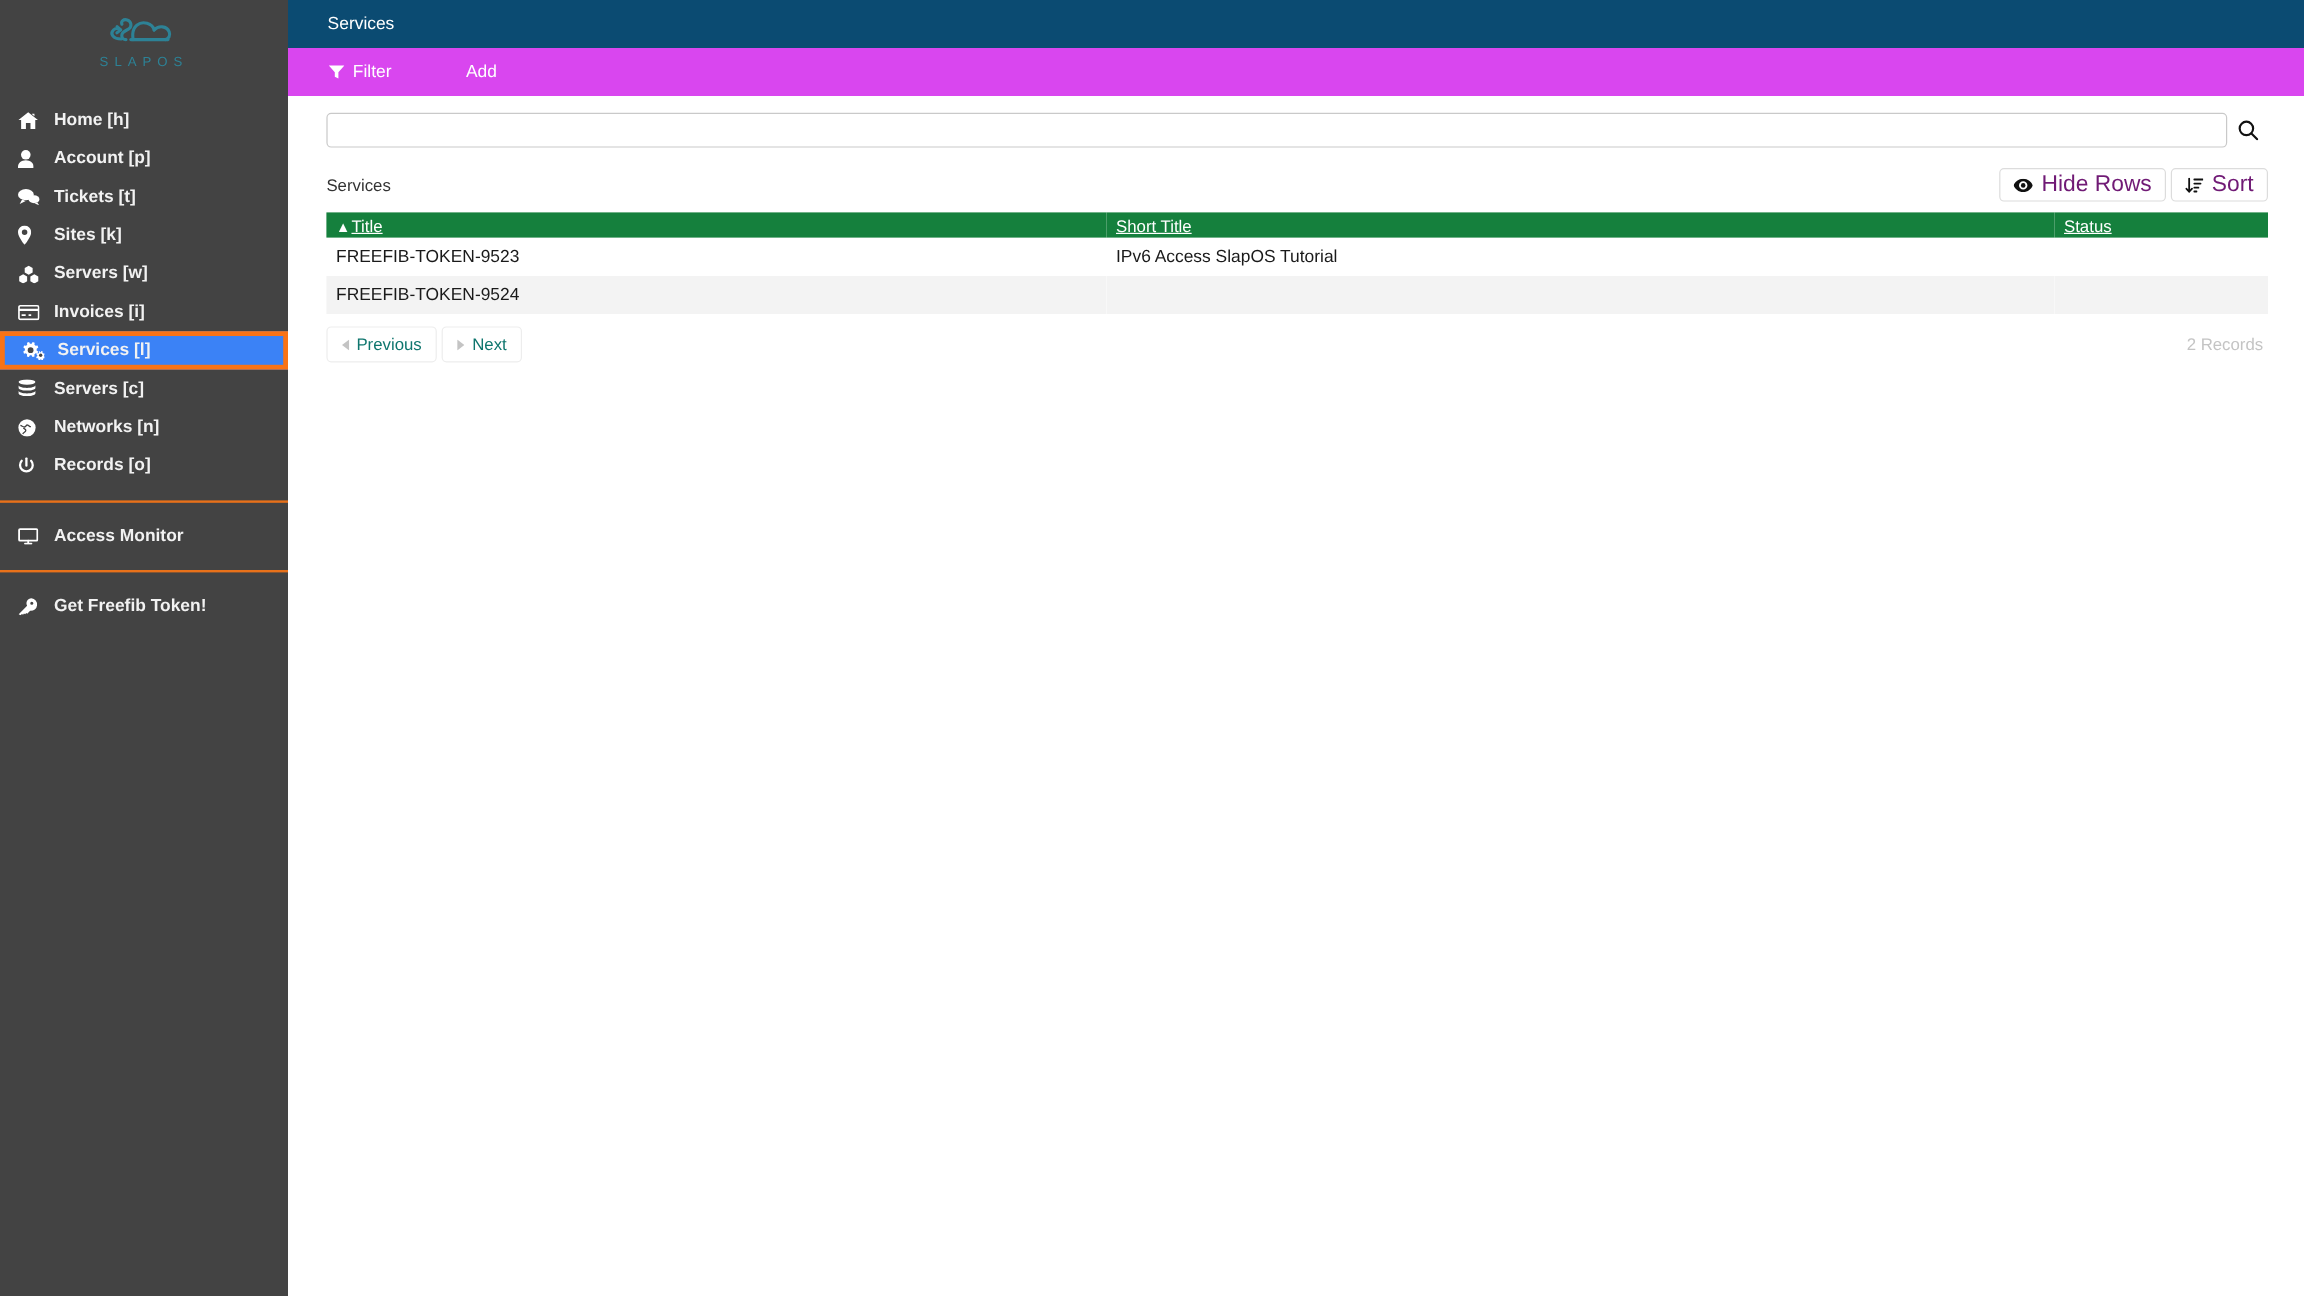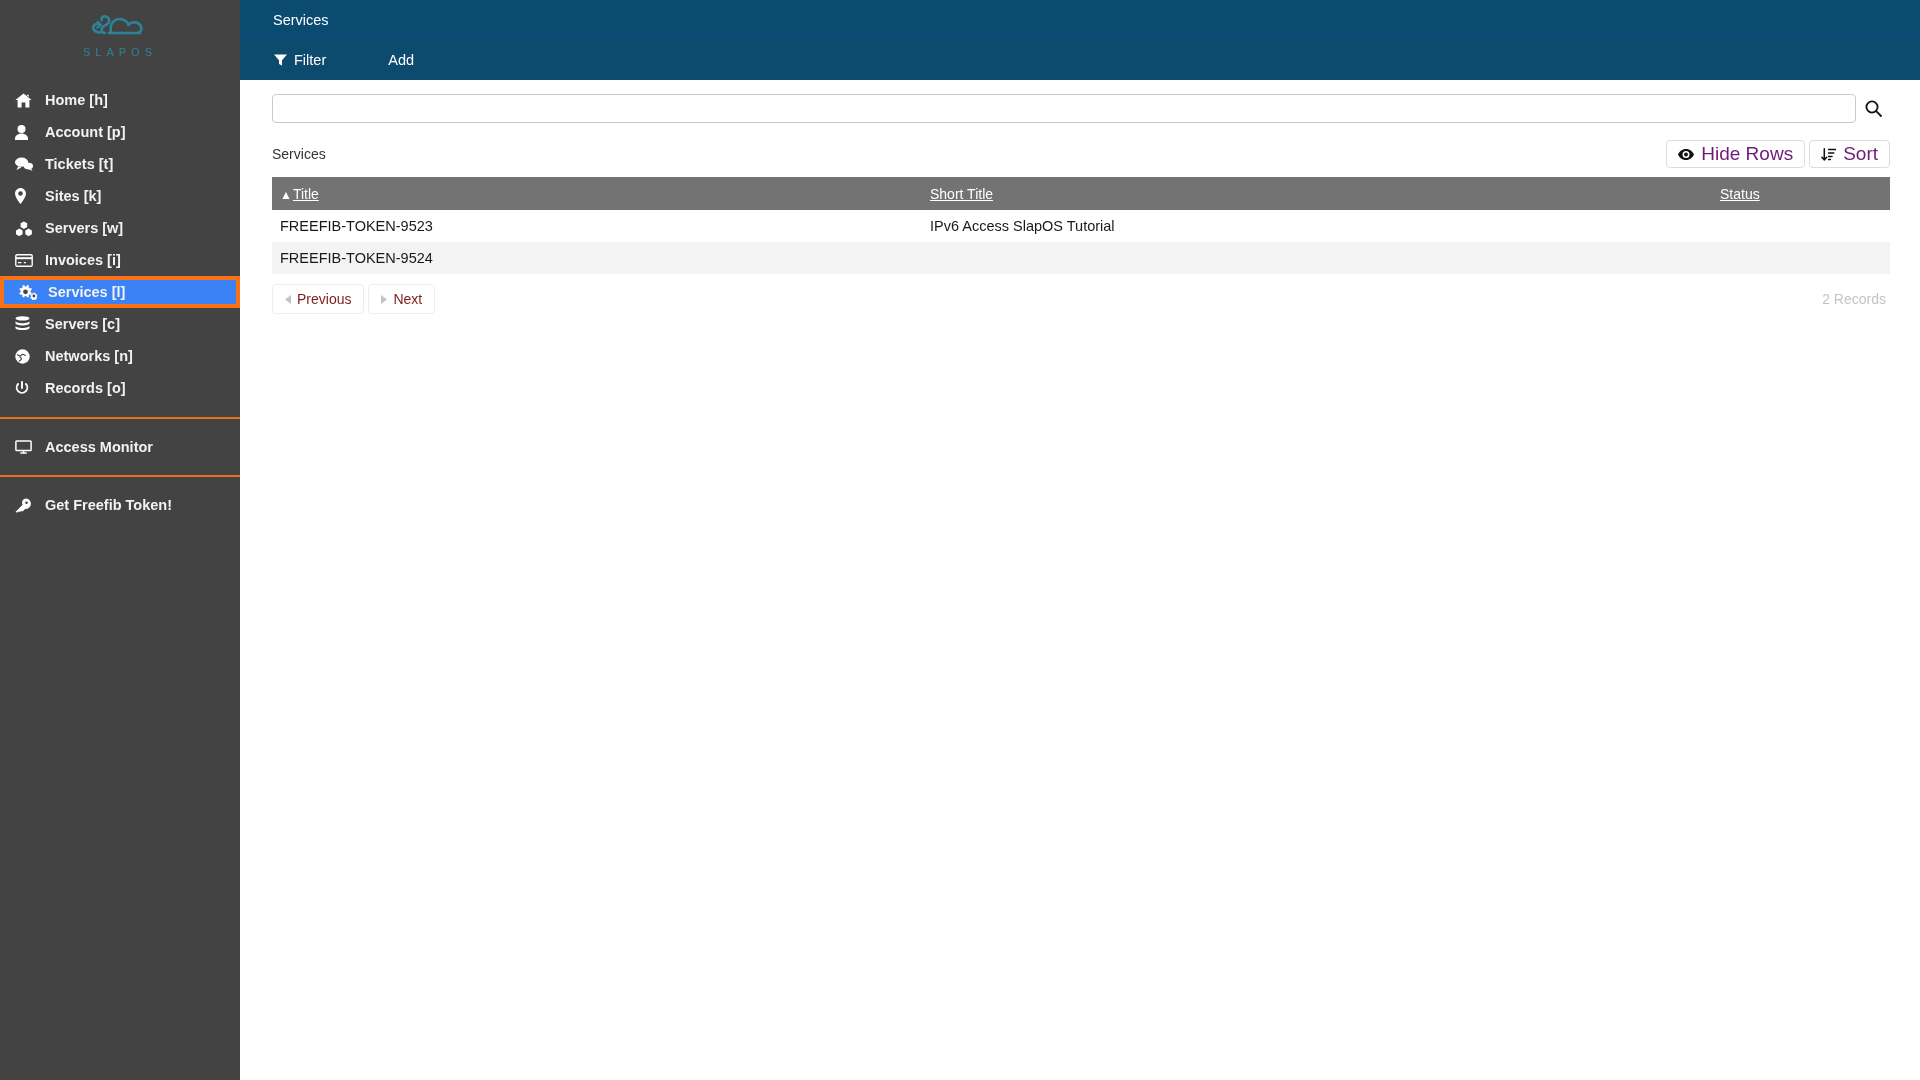--- a/index.html
+++ b/index.html
@@ -58,21 +58,21 @@
 
   
   #main { flex: 1 1 auto; height: 1080px; position: relative; background:#fff; }
   .topbar {
     height: 40px; background: #0b4b72;
     display: flex; align-items: center;
     padding-left: 33px;
     color: #ffffff; font-size: 14.5px;
   }
   .toolbar {
-    height: 40px; background: #0c4a6e;
+    height: 40px; background: #d946ef;
     display: flex; align-items: center;
     padding-left: 26px;
     color: #ffffff; font-size: 14.5px;
   }
   .tb-btn {
     display: flex; align-items: center; gap: 7px;
     color: #fff; cursor: pointer; padding: 4px 8px;
     white-space: nowrap;
   }
   .tb-btn.add { margin-left: 46px; }
@@ -118,21 +118,21 @@
     font-family: "Liberation Sans", sans-serif;
     white-space: nowrap;
   }
 
   table.grid {
     width: 100%;
     border-collapse: collapse;
     margin-top: 8px;
     table-layout: fixed;
   }
-  table.grid thead tr { background: #737373; height: 33px; }
+  table.grid thead tr { background: #15803d; height: 21px; }
   table.grid th {
     color: #ffffff; font-weight: normal; font-size: 14px;
     text-align: left; padding: 0 0 0 8px;
     vertical-align: middle;
   }
   table.grid th .hlink {
     text-decoration: underline; cursor: pointer; color: #ffffff;
   }
   table.grid th .sortarrow { margin-right: 1px; font-size: 12px; }
   table.grid tbody tr { height: 32px; }
@@ -148,21 +148,21 @@
   .col-status { width: auto; }
 
   .footbar {
     display: flex; align-items: center; justify-content: space-between;
     margin-top: 10px;
   }
   .pager { display: flex; gap: 4px; }
   .pg-btn {
     display: flex; align-items: center; gap: 6px;
     border: 1px solid #ededed; border-radius: 4px;
-    background: #ffffff; color: #7f1d1d;
+    background: #ffffff; color: #0f766e;
     height: 30px; padding: 0 12px;
     font-size: 14px; cursor: default;
     font-family: "Liberation Sans", sans-serif;
   }
   .records { font-size: 14px; color: #c4c4c4; padding-right: 4px; }
   svg { display: block; }
 </style>
 </head>
 <body>
 

